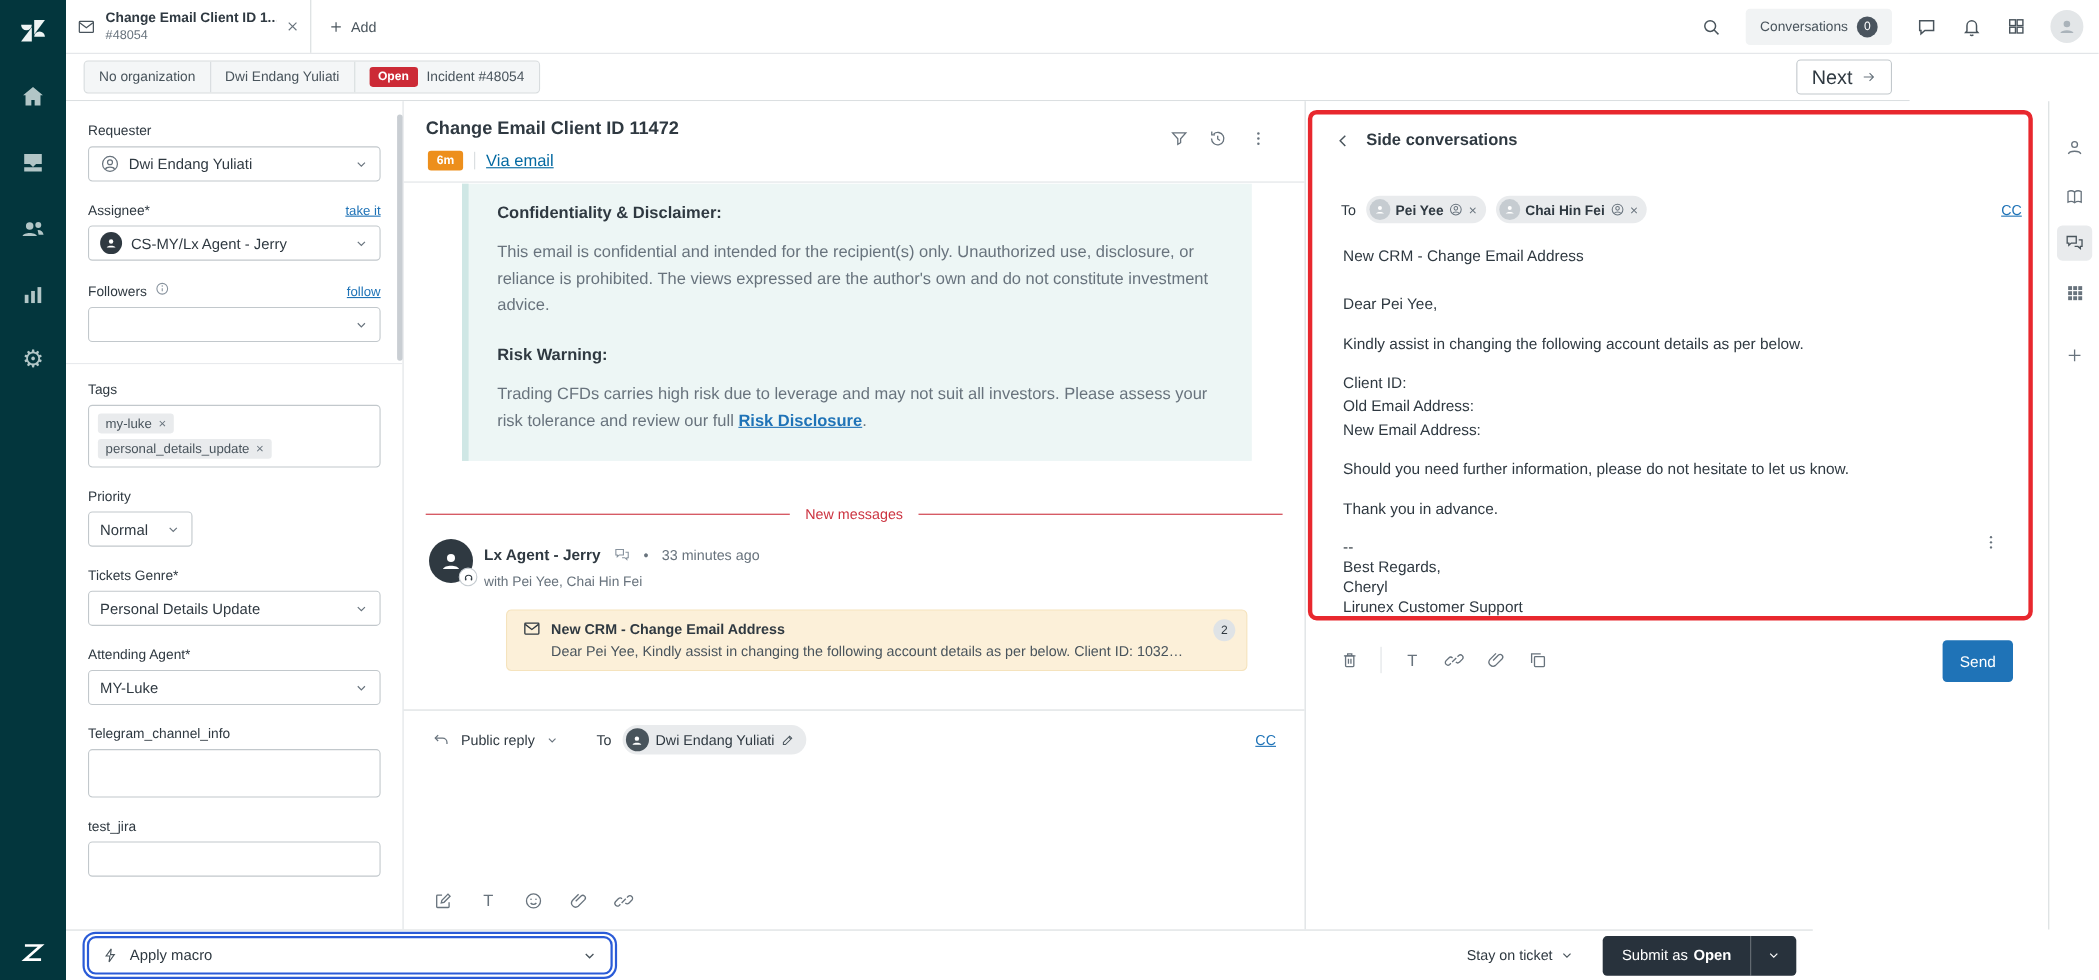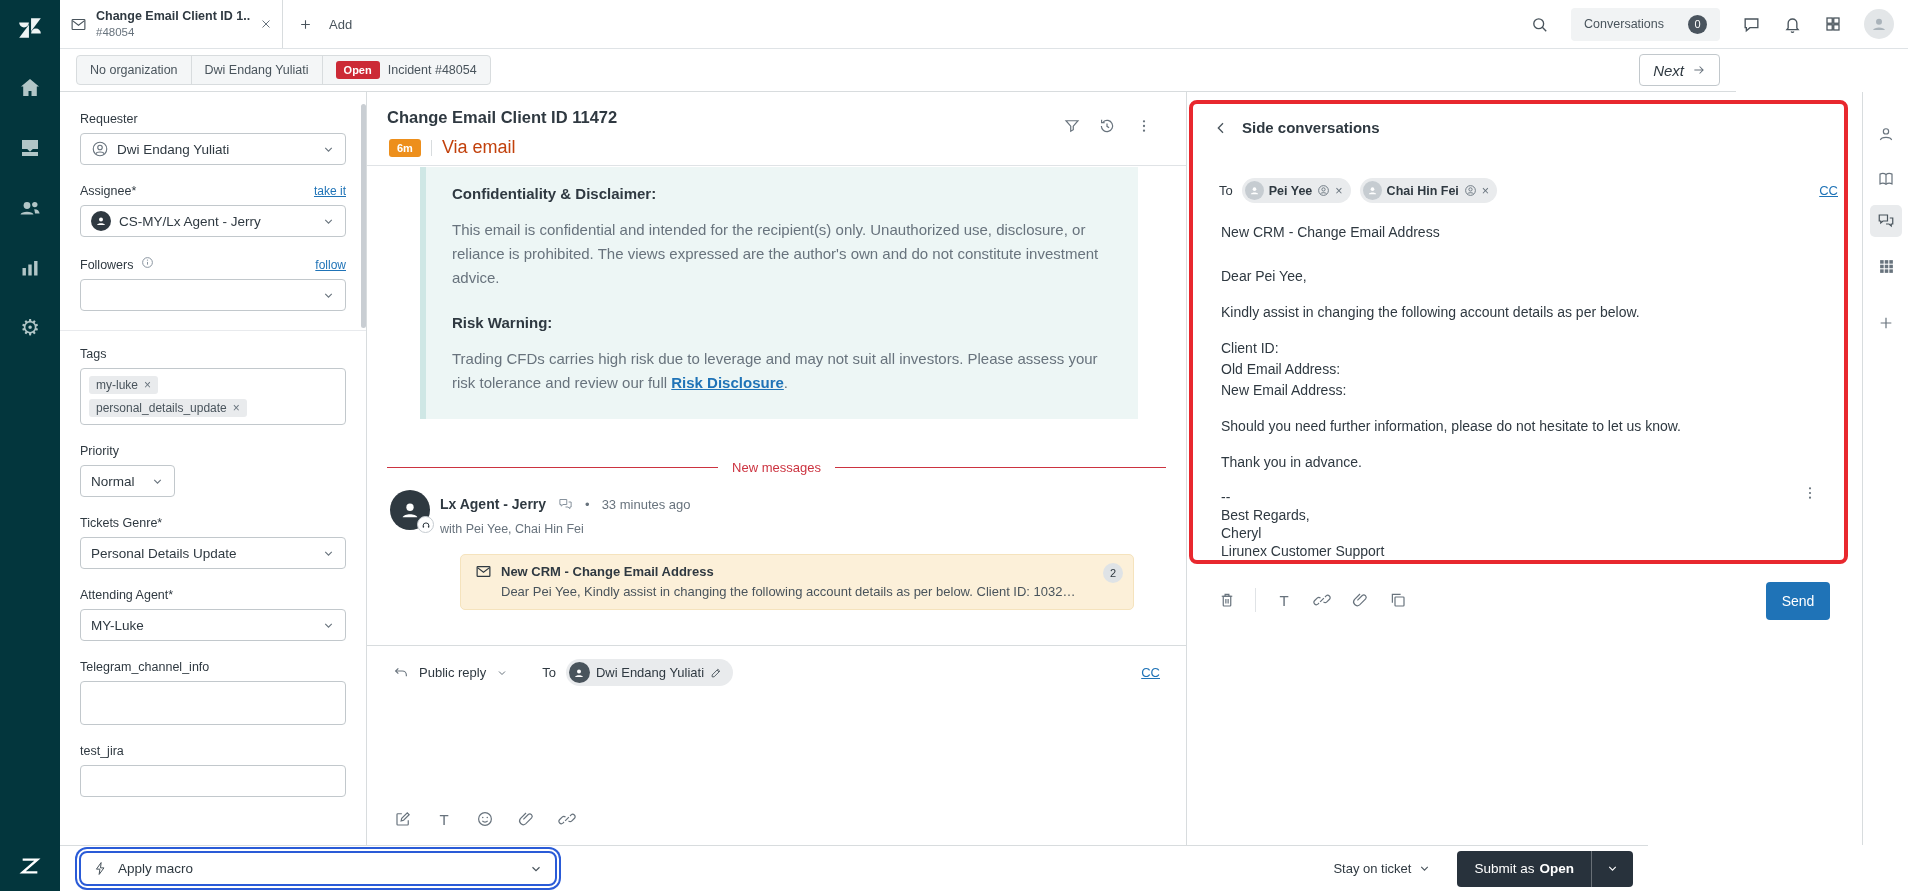--- a/index.html
+++ b/index.html
@@ -20,39 +20,39 @@
   .rail-bottom { position:absolute; bottom:14px; left:0; width:60px; display:grid; place-items:center; }
 
   
   .topbar { position:absolute; left:60px; top:0; width:1848px; height:49px; background:#fff;
     border-bottom:1px solid #dfe3e6; display:flex; align-items:stretch; }
   .tab { width:223px; border-right:1px solid #d8dcde; display:flex; align-items:center; gap:9px; padding:0 10px; }
   .tab-text { line-height:1.25; min-width:0; }
   .tab-title { font-size:12.5px; font-weight:bold; color:#2f3941; white-space:nowrap; overflow:hidden; }
   .tab-sub { font-size:11.5px; color:#68737d; }
   .tab-close { margin-left:auto; color:#68737d; }
-  .add-btn { display:flex; align-items:center; gap:17px; padding:0 16px; font-size:13px; color:#49545c; background:none; border:none; }
+  .add-btn { display:flex; align-items:center; gap:7px; padding:0 16px; font-size:13px; color:#49545c; background:none; border:none; }
   .topbar-right { margin-left:auto; display:flex; align-items:center; gap:22px; padding-right:14px; }
-  .conv-pill { display:flex; align-items:center; gap:24px; background:#f1f3f4; border-radius:4px;
+  .conv-pill { display:flex; align-items:center; gap:8px; background:#f1f3f4; border-radius:4px;
     height:33px; padding:0 13px; font-size:12.5px; color:#49545c; border:none; }
   .conv-badge { width:19px; height:19px; border-radius:50%; background:#4a545e; color:#fff;
     font-size:11px; display:grid; place-items:center; }
   .top-avatar { width:30px; height:30px; border-radius:50%; background:#e3e6e8; display:grid; place-items:center; }
 
   
   .crumb-bar { position:absolute; left:60px; top:49px; width:1676px; height:43px; background:#fff;
     border-bottom:1px solid #d8dcde; display:flex; align-items:center; padding:0 16px; }
   .crumbs { display:flex; align-items:stretch; height:30px; border:1px solid #d8dcde; border-radius:4px;
     background:#f4f6f7; font-size:12.5px; color:#49545c; overflow:hidden; }
   .crumb { display:flex; align-items:center; padding:0 13px; border-right:1px solid #d8dcde; white-space:nowrap; }
   .crumb:last-child { border-right:none; }
   .status-badge { background:#cc2a36; color:#fff; font-weight:bold; font-size:11px; padding:3px 8px;
     border-radius:3px; margin-right:8px; }
   .next-btn { margin-left:auto; display:flex; align-items:center; gap:8px; height:32px; padding:0 13px;
-    border:1px solid #c2c8cc; border-radius:4px; background:#fff; font-size:15px; color:#2f3941;font-style:italic; }
+    border:1px solid #c2c8cc; border-radius:4px; background:#fff; font-size:18px; color:#2f3941; }
 
   
   .fields-panel { position:absolute; left:60px; top:92px; width:307px; height:753px; background:#fff;
     border-right:1px solid #d8dcde; padding:20px 20px; overflow:hidden; }
   .f-label { display:flex; align-items:baseline; font-size:12.5px; color:#2f3941; margin:0 0 7px; }
   .f-action { margin-left:auto; color:#1f73b7; font-size:12px; text-decoration:underline; cursor:pointer; }
   .f-box { height:32px; border:1px solid #c2c8cc; border-radius:4px; display:flex; align-items:center;
     gap:8px; padding:0 10px; font-size:13.5px; color:#2f3941; background:#fff; margin-bottom:19px; }
   .chev { margin-left:auto; color:#68737d; }
   .mini-avatar-dark { width:20px; height:20px; border-radius:50%; background:#2f3941; display:grid; place-items:center; flex:none; }
@@ -67,21 +67,21 @@
   .f-input.tall { height:44px; }
   .panel-scrollbar { position:absolute; left:361px; top:104px; width:5px; height:224px; background:#c9ced3; border-radius:3px; }
 
   
   .convo { position:absolute; left:367px; top:92px; width:819px; height:753px; background:#fff; }
   .convo-header { position:relative; height:74px; border-bottom:1px solid #e0e3e6; }
   .convo-title { position:absolute; left:20px; top:16px; font-size:16.5px; font-weight:bold; color:#2f3941; }
   .convo-subrow { position:absolute; left:22px; top:45px; display:flex; align-items:center; gap:10px; }
   .sla { background:#ed8f1c; color:#fff; font-size:11px; font-weight:bold; border-radius:3px; padding:3px 8px; }
   .vsep { width:1px; height:16px; background:#d8dcde; }
-  .via { color:#c2410c; font-size:18px; }
+  .via { color:#0369a1; font-size:15px;text-decoration:underline; }
   .hdr-ic { position:absolute; top:24px; width:20px; height:20px; display:grid; place-items:center; cursor:pointer; }
 
   .email-quote { position:absolute; left:53px; top:75px; width:718px; height:252px; background:#edf6f5;
     border-left:6px solid #cfe7e5; padding:18px 20px 0 26px; overflow:hidden; }
   .email-quote h4 { margin:0 0 4px; font-size:15px; color:#2f3941; }
   .email-quote p { margin:16px 0 24px; font-size:15px; color:#68737d; line-height:24px; max-width:648px; }
   .q-link { color:#1f73b7; font-weight:bold; text-decoration:underline; cursor:pointer; }
   .show-more { width:37px; height:21px; background:#fff; border:none; border-radius:11px; color:#49545c;
     font-size:10px; letter-spacing:1px; display:grid; place-items:center; cursor:pointer; }
 

